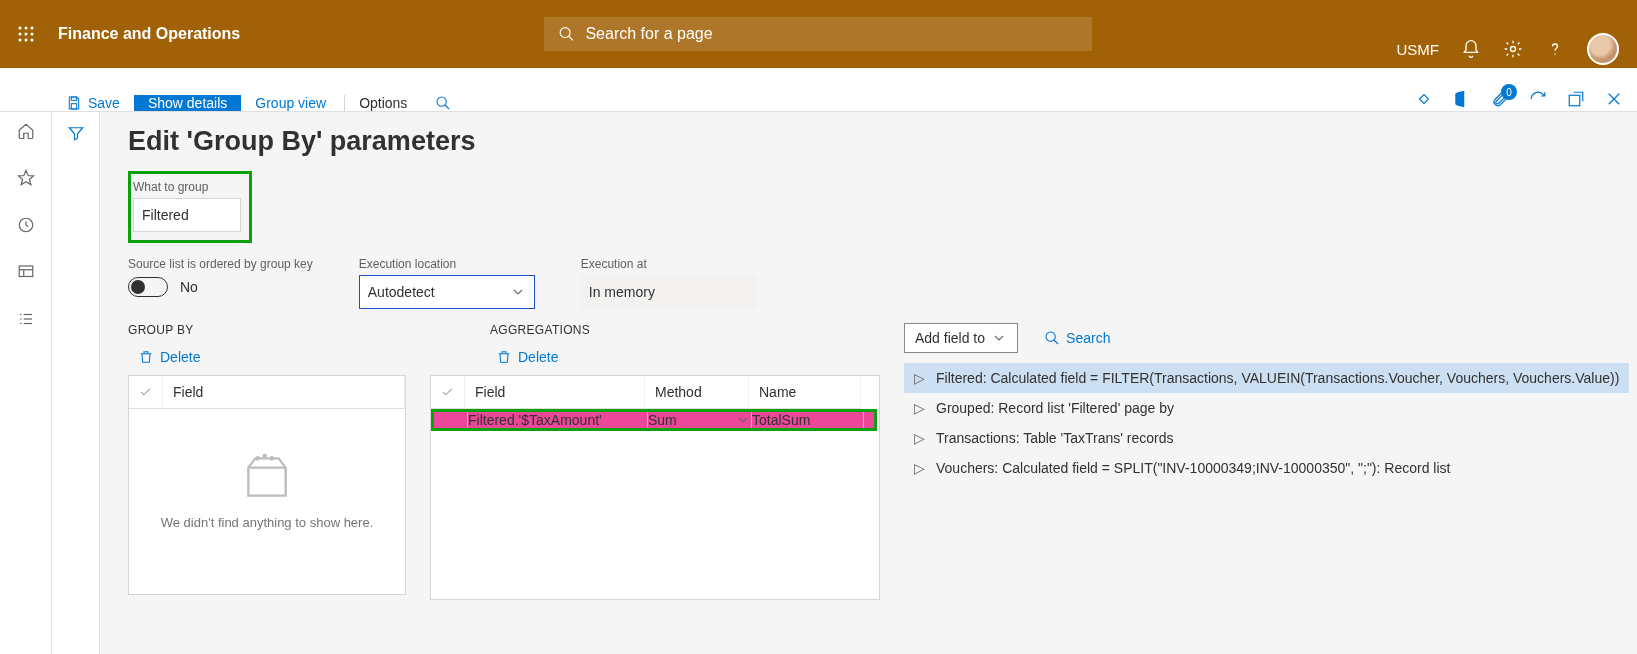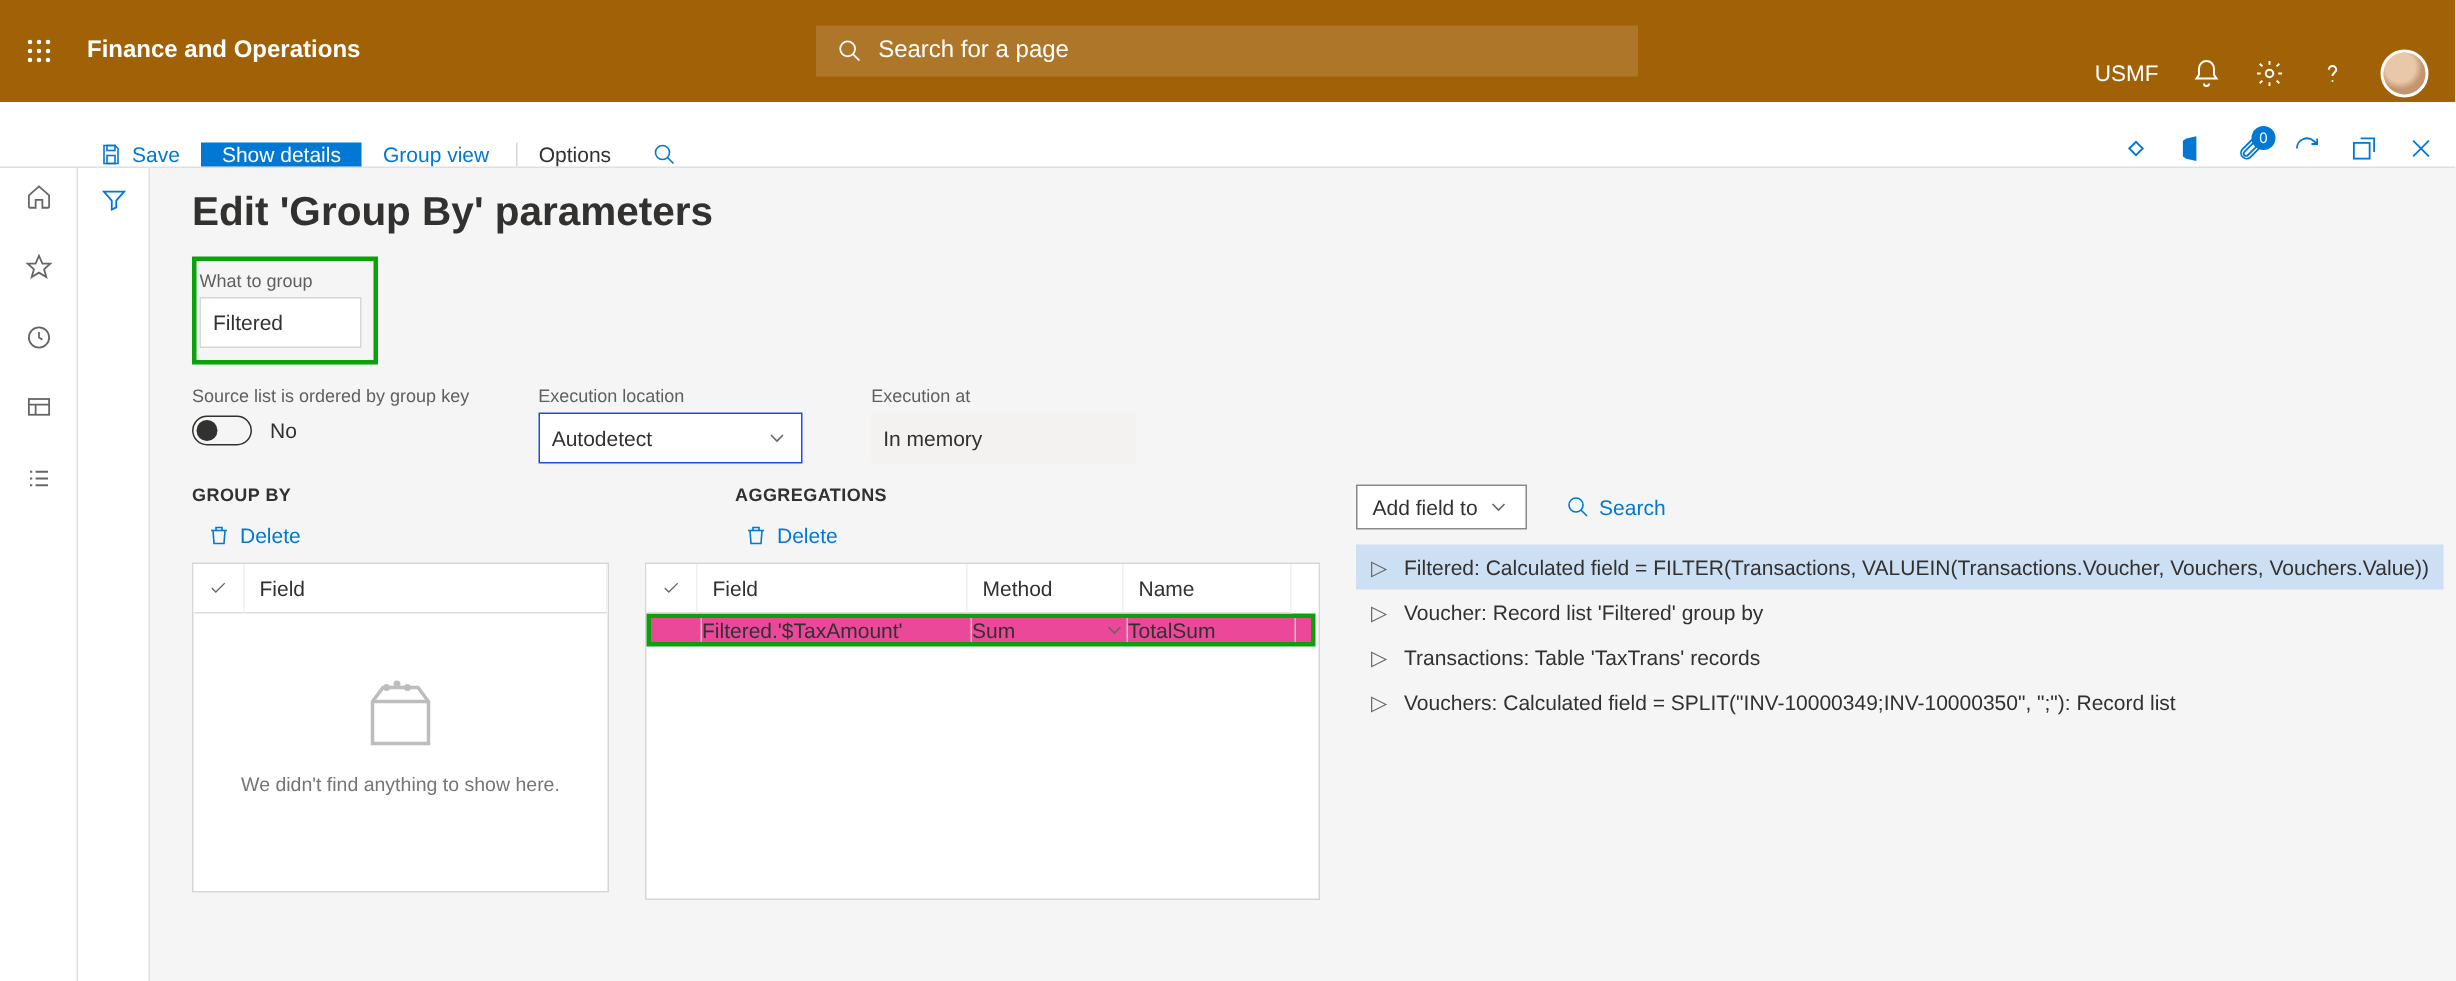--- a/index.html
+++ b/index.html
@@ -46,21 +46,21 @@
 
 .form-row { display:flex; gap:46px; margin-top:14px; }
 .form-col { display:flex; flex-direction:column; }
 .toggle-row { display:flex; align-items:center; gap:12px; margin-top:2px;}
 .toggle { width:40px; height:20px; border:1px solid #323130; border-radius:10px; position:relative;}
 .toggle::after { content:""; position:absolute; width:14px; height:14px; background:#323130; border-radius:50%; top:2px; left:2px;}
 .select { width:176px; height:34px; background:#fff; border:1px solid #1d4ed8; display:flex; align-items:center; justify-content:space-between; padding:0 8px;}
 .ro-field { width:176px; height:34px; background:#f3f2f1; display:flex; align-items:center; padding:0 8px;}
 
 .columns { display:flex; gap:24px; margin-top:14px; align-items:flex-start;}
-.col-title { font-size:12px; font-weight:700; letter-spacing:0.3px; margin-bottom:8px;}
+.col-title { font-size:12px; font-weight:400; letter-spacing:0.3px; margin-bottom:8px;}
 .delete-link { color:#0078d4; display:flex; align-items:center; gap:6px; font-size:14px; cursor:pointer; padding:4px 10px;}
 .grid { background:#fff; border:1px solid #d6d6d6; margin-top:6px;}
 .grid-header { display:flex; background:#fff; }
 .grid-header .cell { padding:8px 10px; border-right:1px solid #f0f0f0; border-bottom:1px solid #e1dfdd; font-weight:400; color:#323130;}
 .check-col { width:34px; display:flex; align-items:center; justify-content:center;}
 
 .groupby-col .grid { width:278px; height:220px;}
 .empty { display:flex; flex-direction:column; align-items:center; justify-content:center; height:160px; color:#757575;}
 .empty svg { stroke:#bdbdbd; fill:none;}
 
@@ -336,21 +336,21 @@
             <span>Search</span>
           </div>
         </div>
         <div class="tree">
           <div class="tree-item sel">
               <span class="tri">▷</span>
               <span>Filtered: Calculated field = FILTER(Transactions, VALUEIN(Transactions.Voucher, Vouchers, Vouchers.Value))</span>
             </div>
           <div class="tree-item">
               <span class="tri">▷</span>
-              <span>Voucher: Record list 'Filtered' group by</span>
+              <span>Grouped: Record list 'Filtered' page by</span>
             </div>
           <div class="tree-item">
               <span class="tri">▷</span>
               <span>Transactions: Table 'TaxTrans' records</span>
             </div>
           <div class="tree-item">
               <span class="tri">▷</span>
               <span>Vouchers: Calculated field = SPLIT("INV-10000349;INV-10000350", ";"): Record list</span>
             </div>
         </div>

